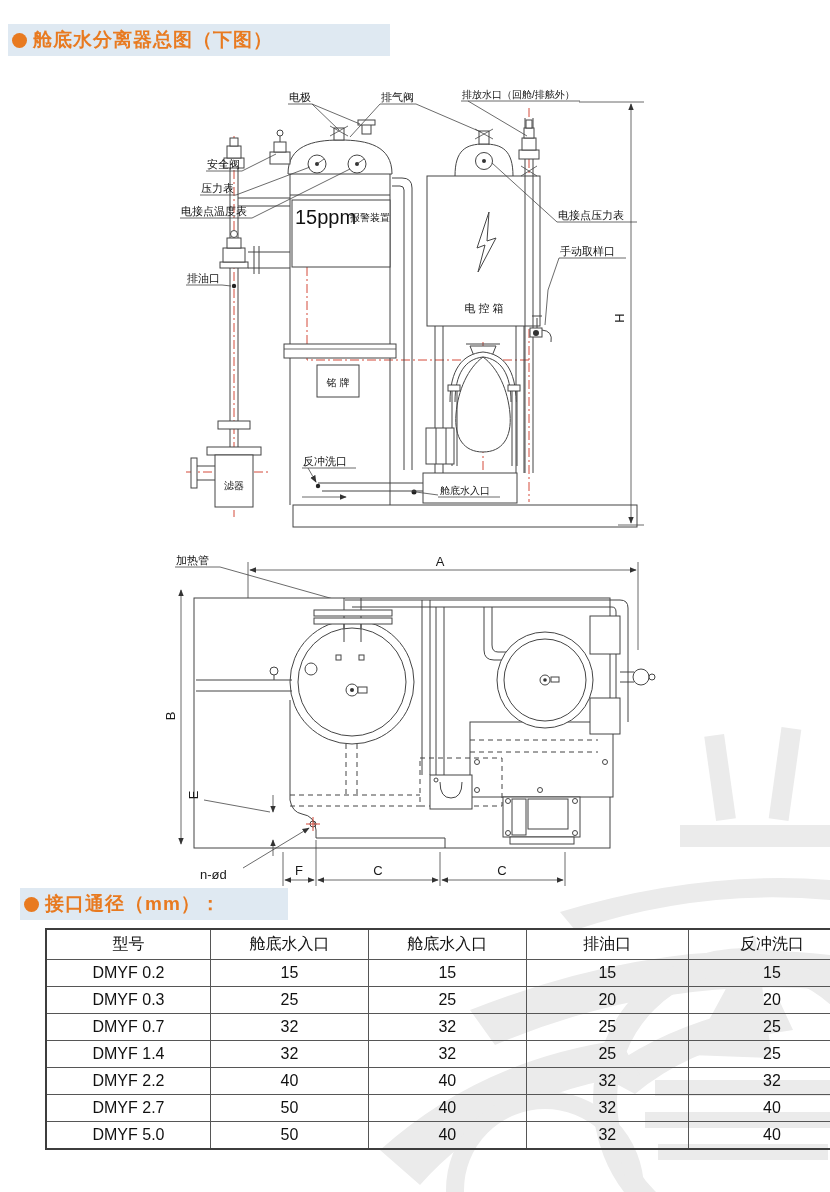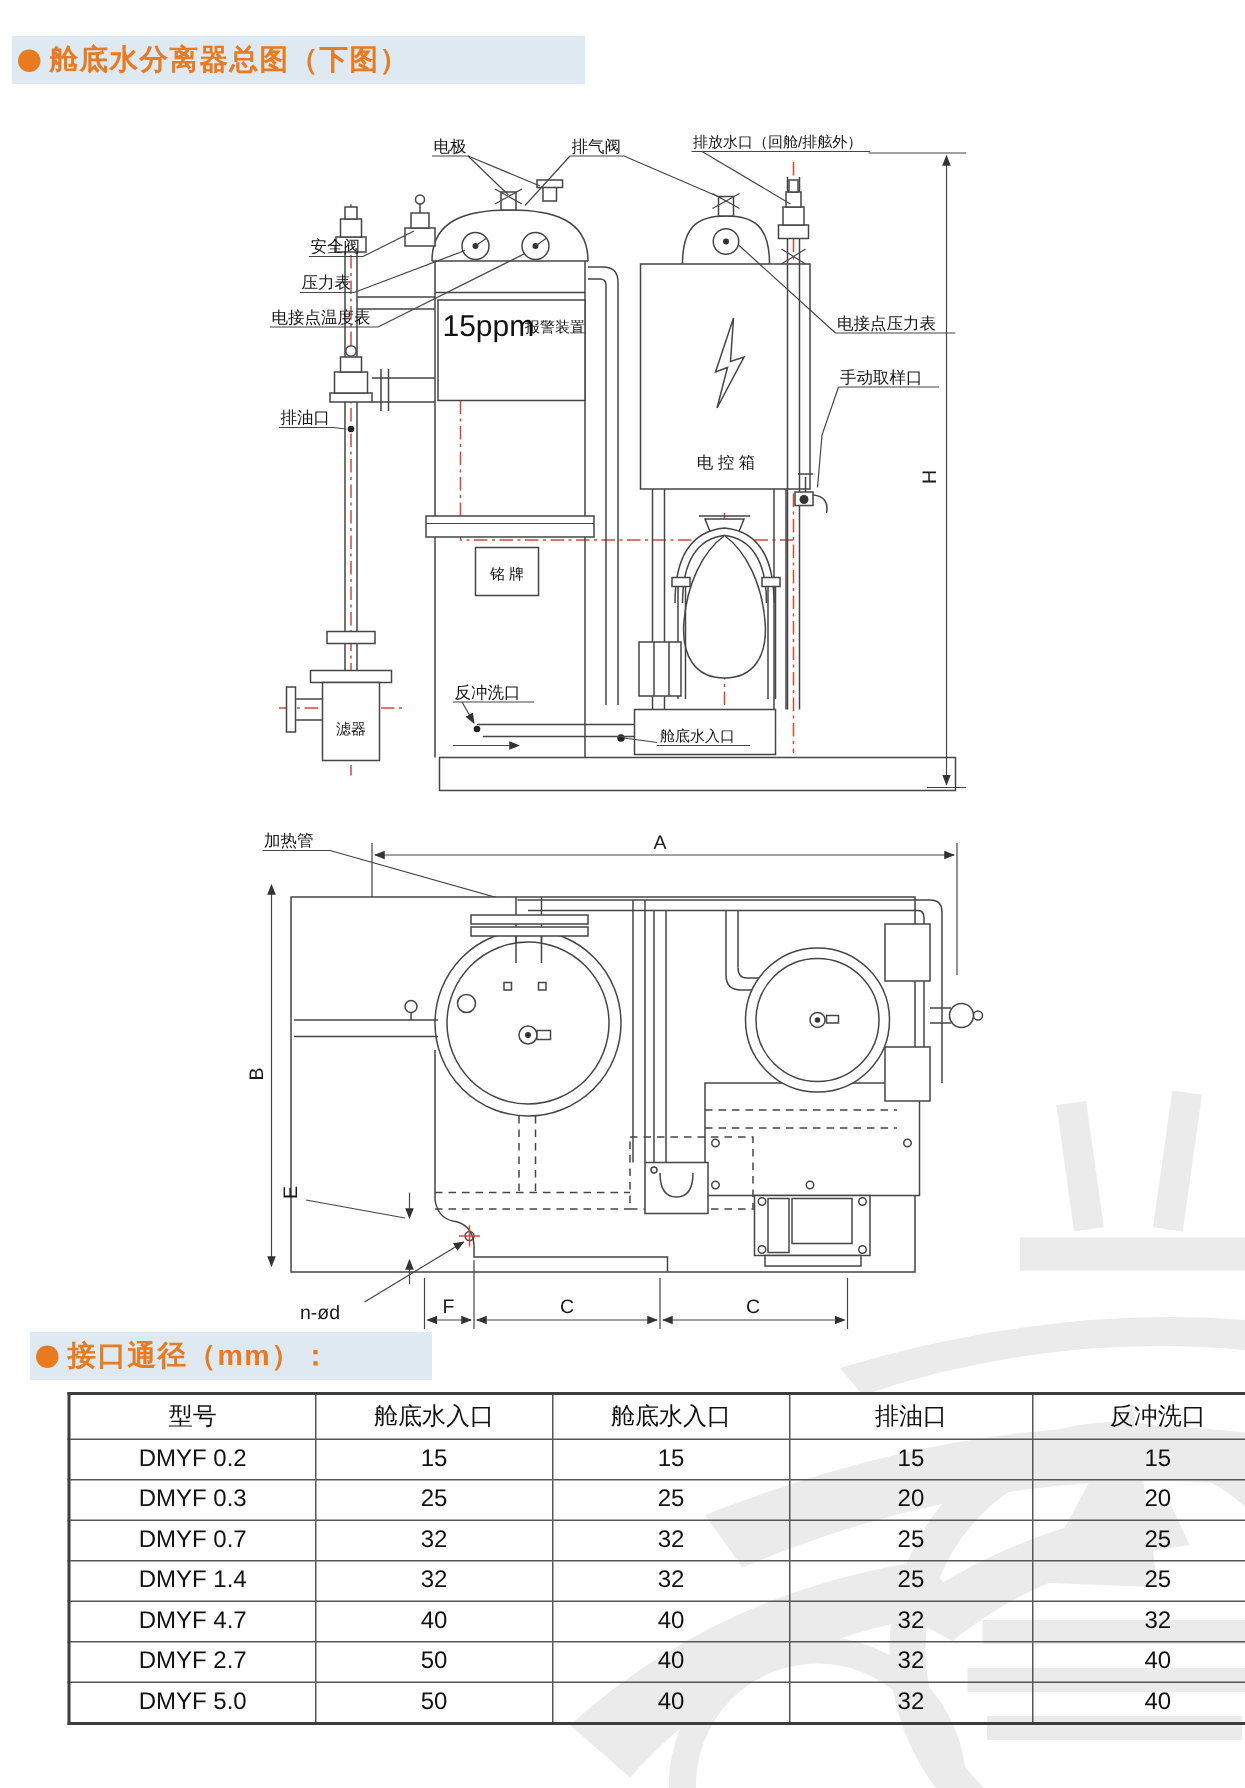--- a/index.html
+++ b/index.html
@@ -442,21 +442,21 @@
           <td>25</td>
         </tr>
         <tr>
           <td>DMYF 1.4</td>
           <td>32</td>
           <td>32</td>
           <td>25</td>
           <td>25</td>
         </tr>
         <tr>
-          <td>DMYF 4.7</td>
+          <td>DMYF 2.2</td>
           <td>40</td>
           <td>40</td>
           <td>32</td>
           <td>32</td>
         </tr>
         <tr>
           <td>DMYF 2.7</td>
           <td>50</td>
           <td>40</td>
           <td>32</td>

